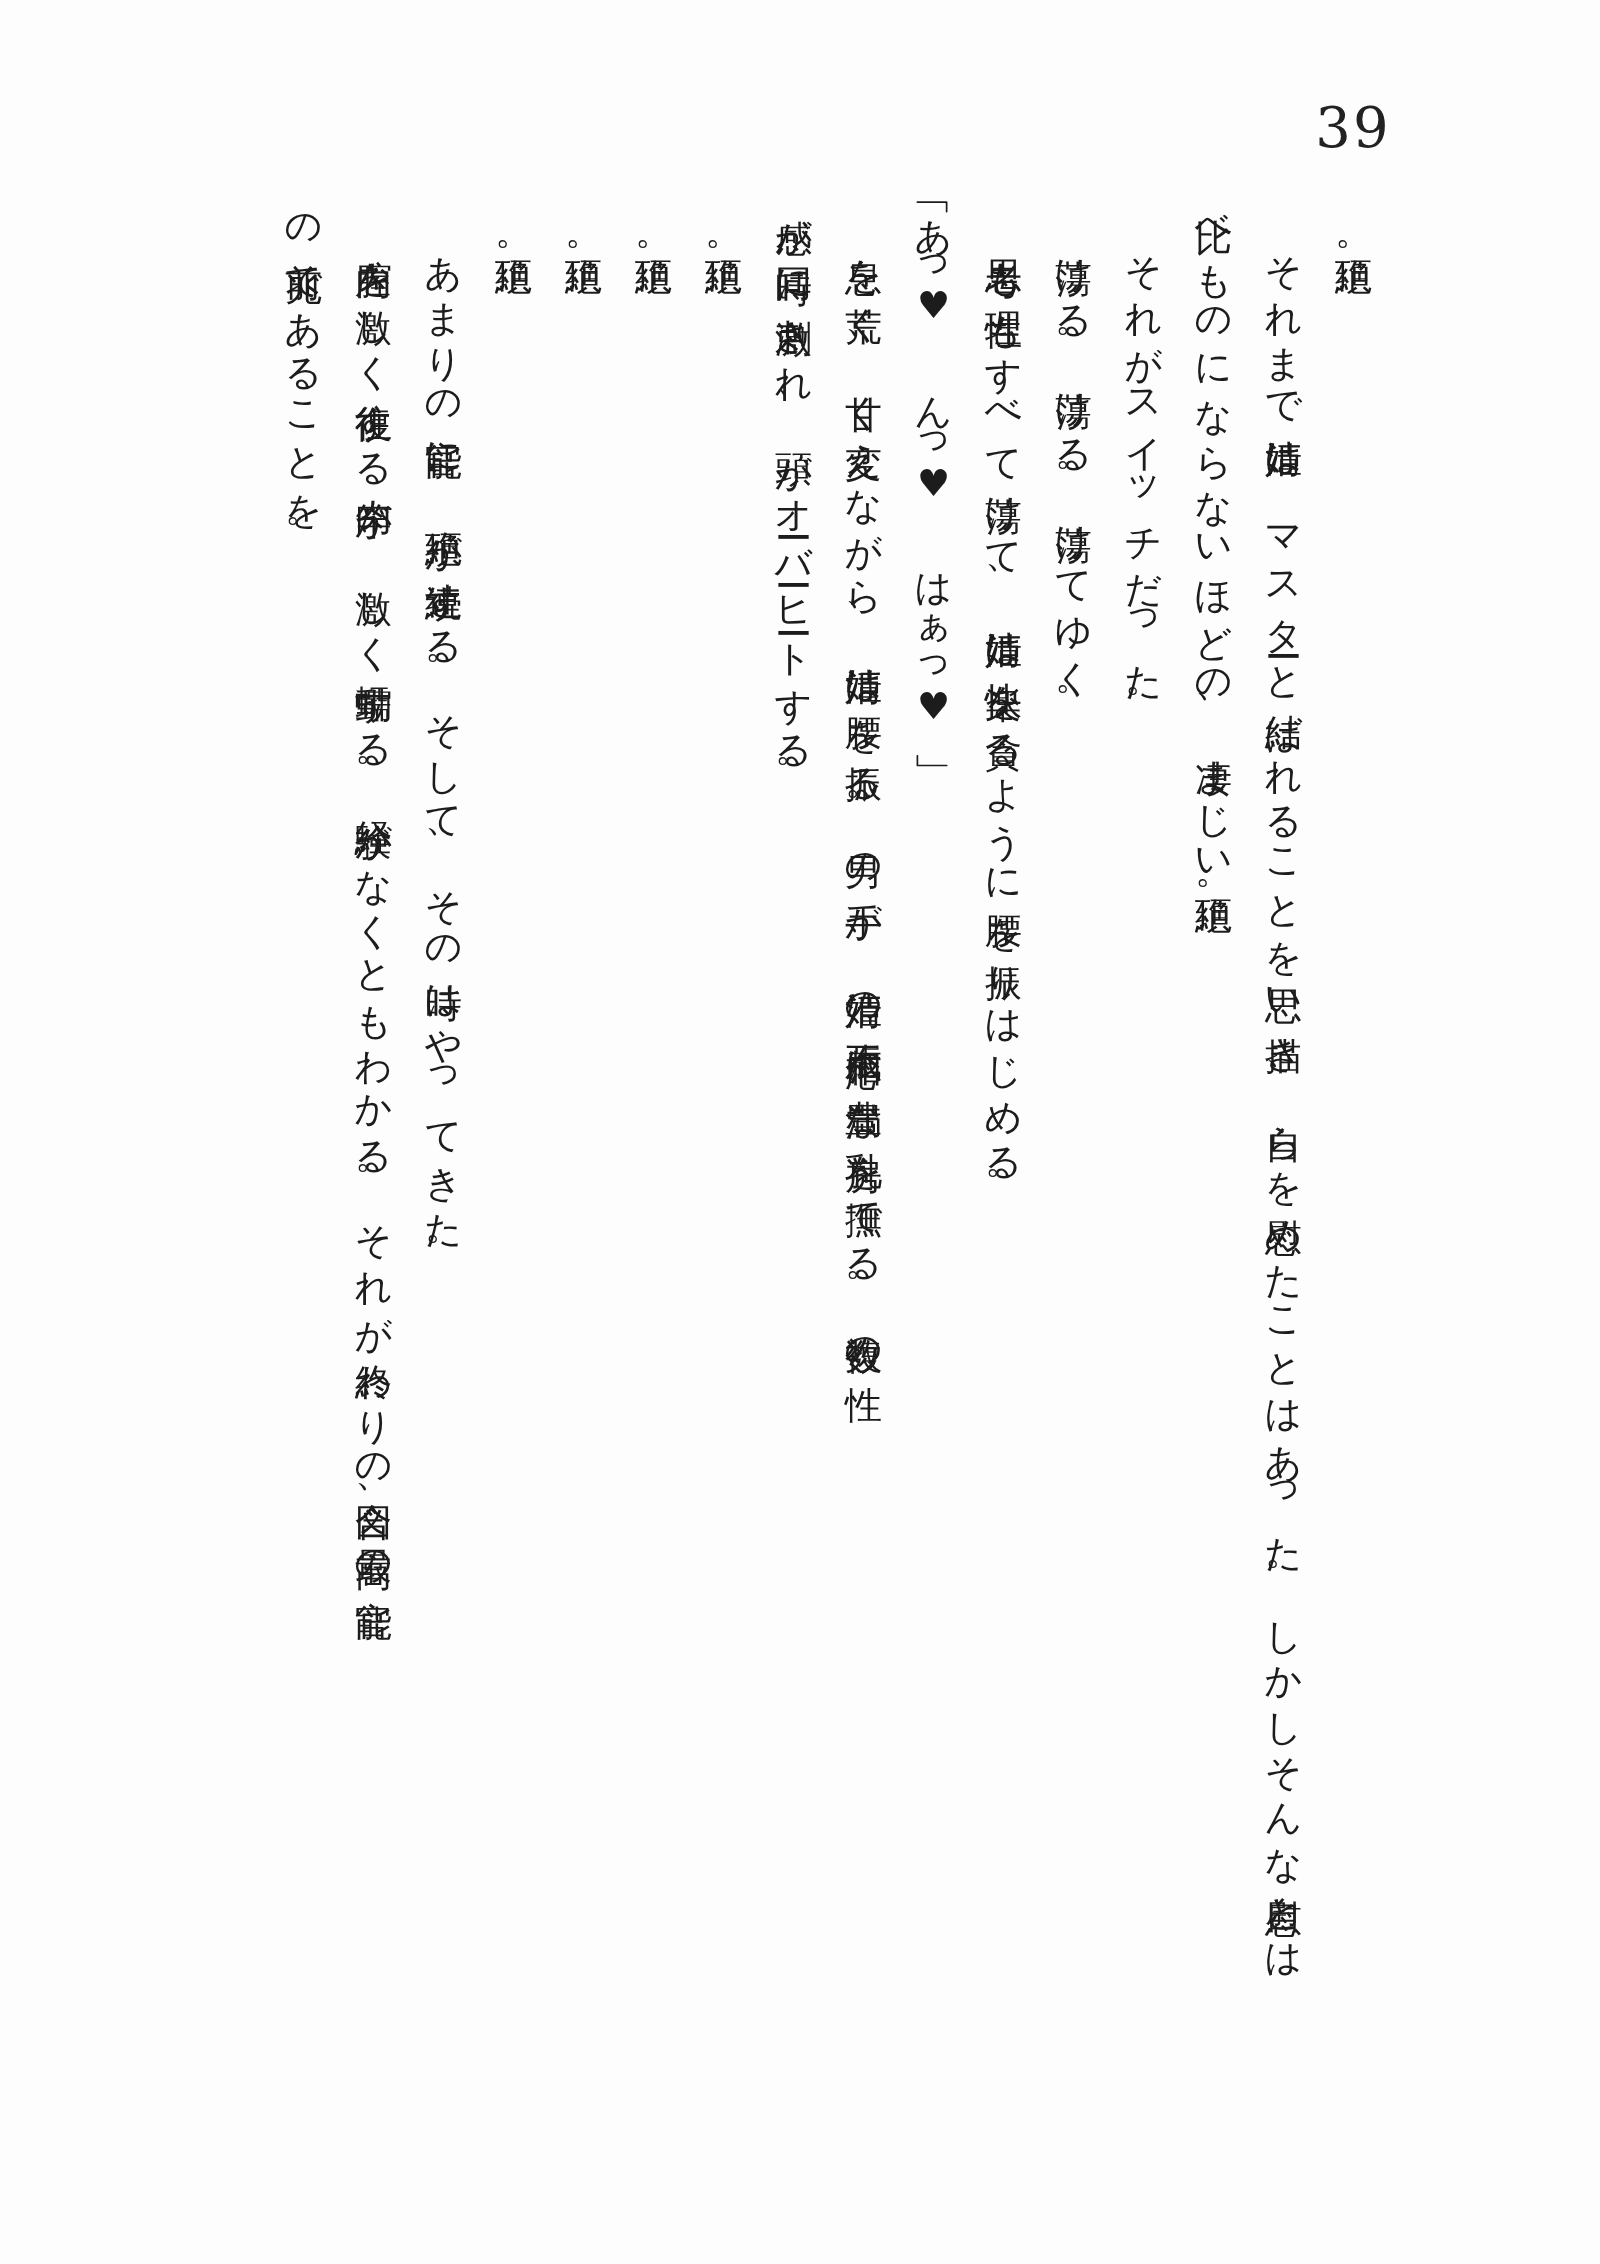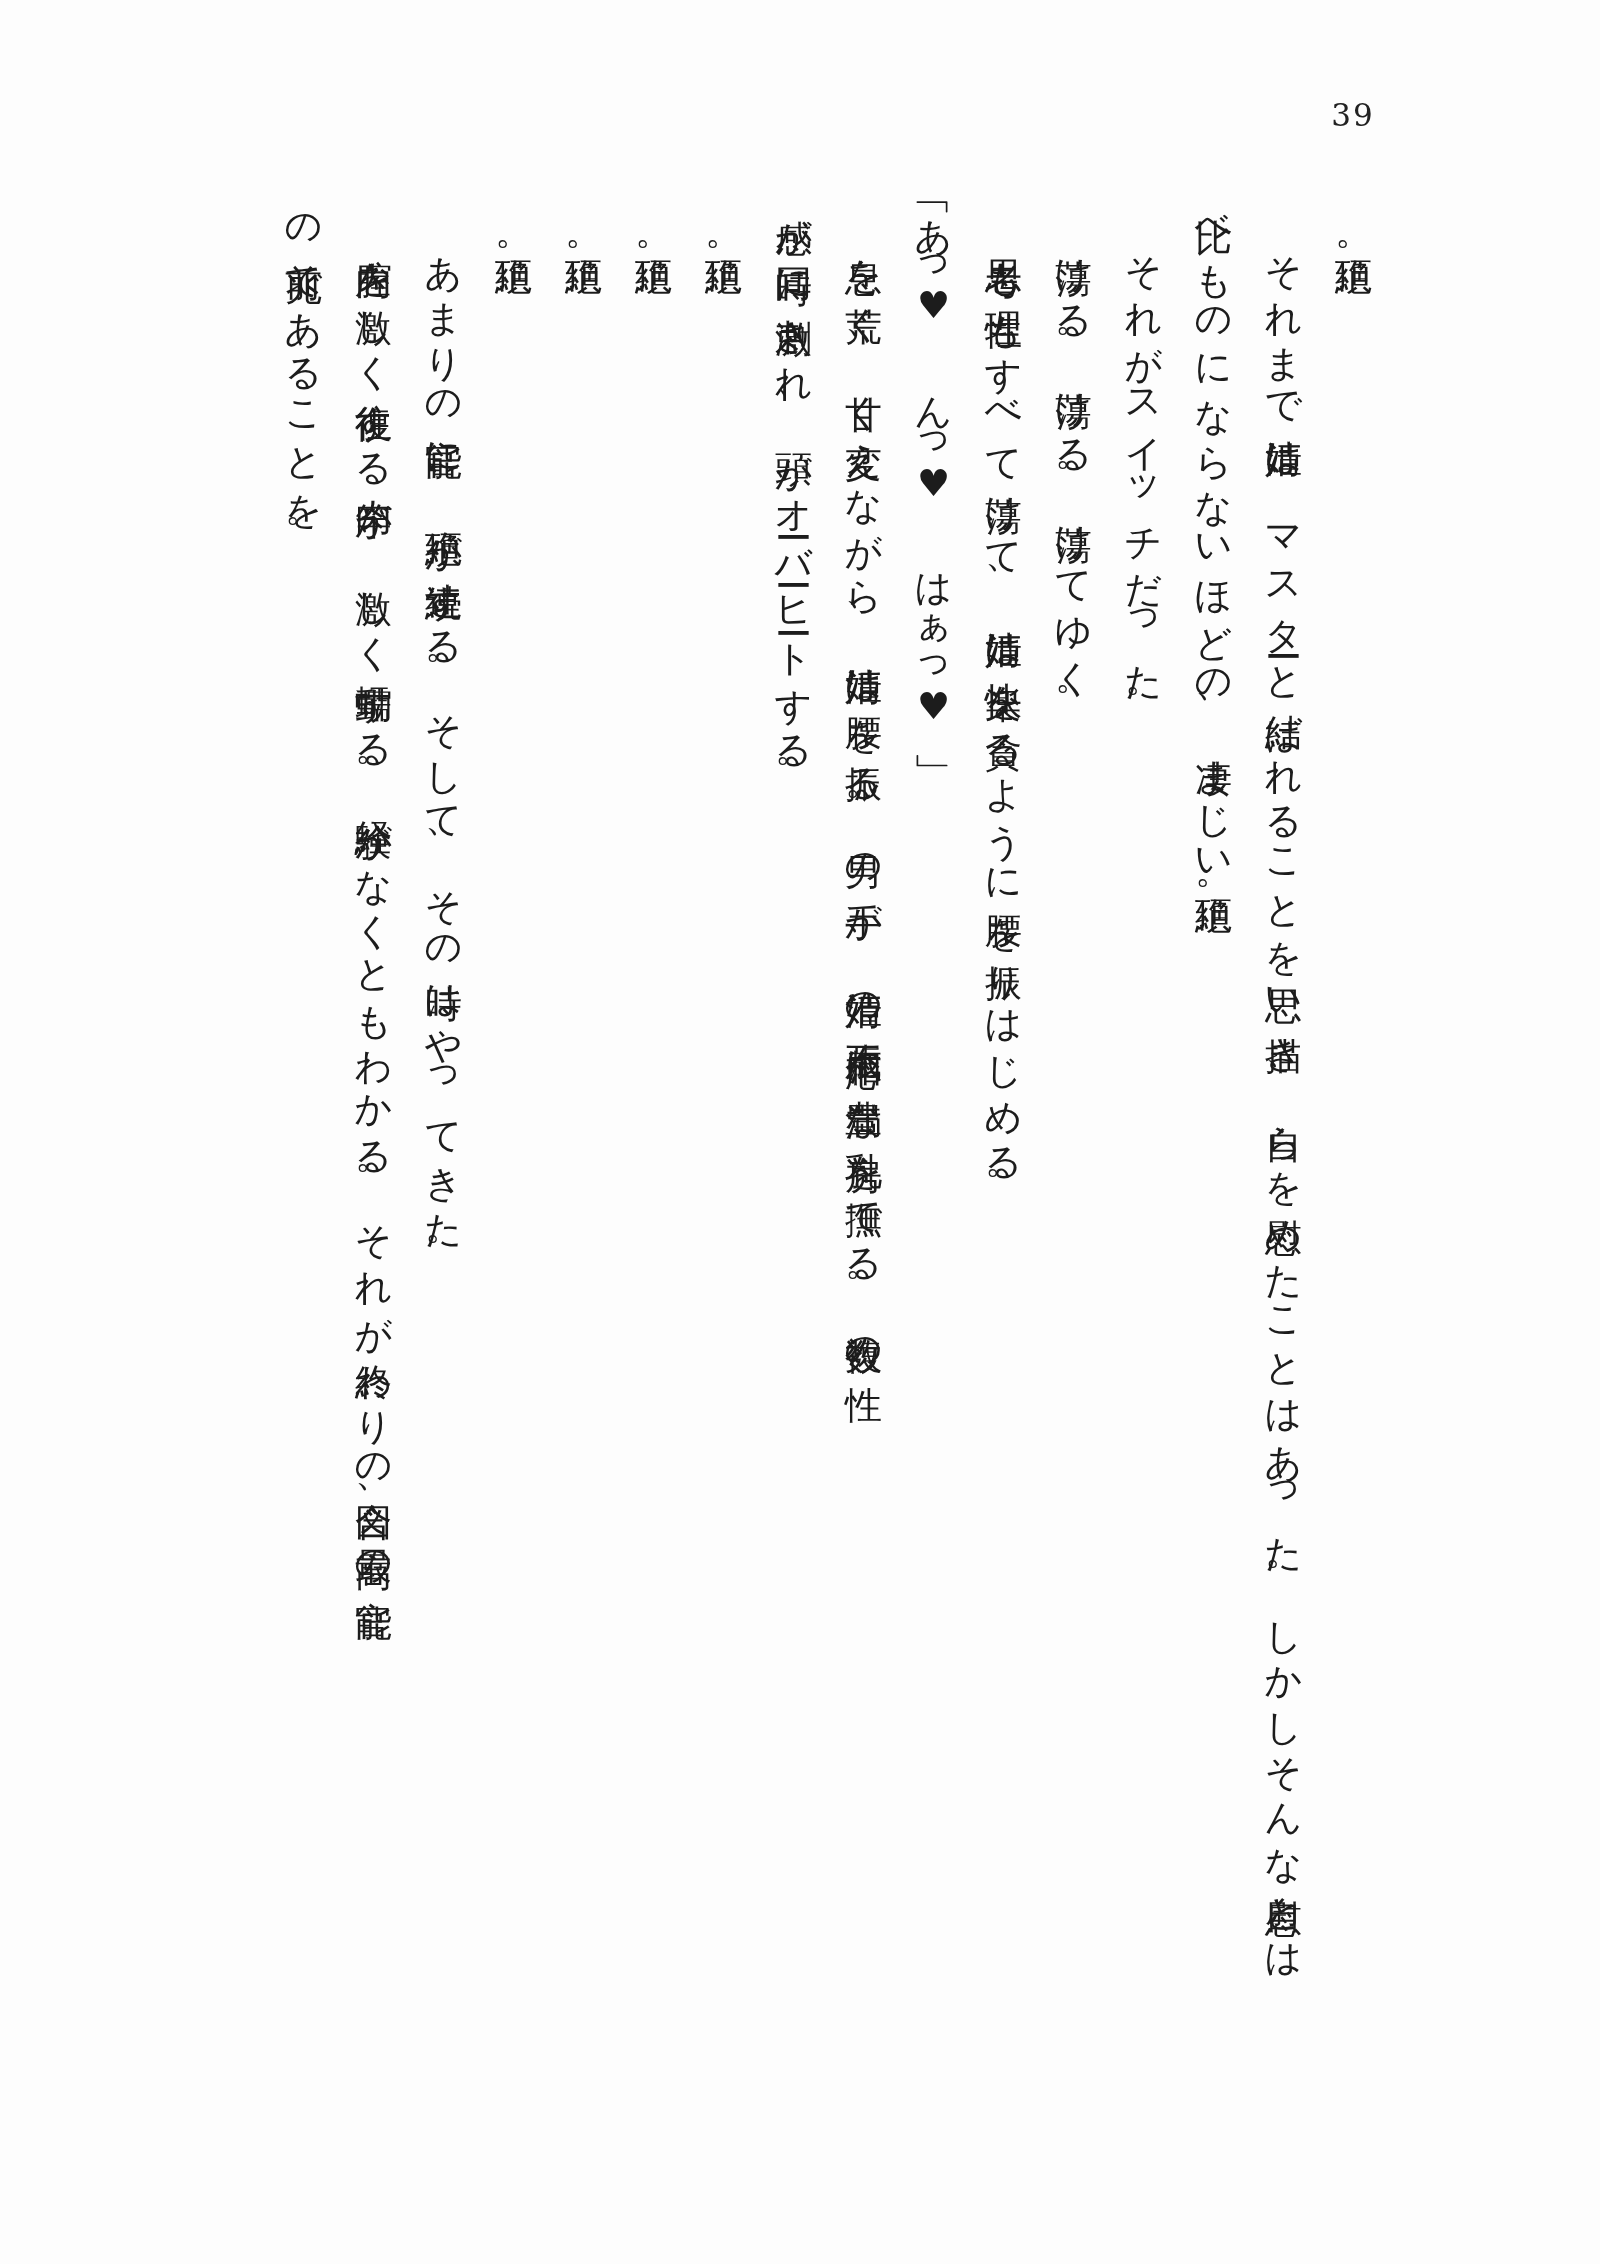--- a/index.html
+++ b/index.html
@@ -13,21 +13,21 @@
     overflow: hidden;
     font-family: "DejaVu Serif", "Liberation Serif", serif;
     color: #1b1b1b;
   }
   .page-number {
     position: absolute;
     top: 100px;
     left: 1299px;
     width: 108px;
     text-align: center;
-    font-size: 31px;
+    font-size: 56px;
     line-height: 1;
     font-weight: 400;
     letter-spacing: 2px;
     color: #222;
   }
   .text-area {
     position: absolute;
     top: 190px;
     right: 212px;
     writing-mode: vertical-rl;

